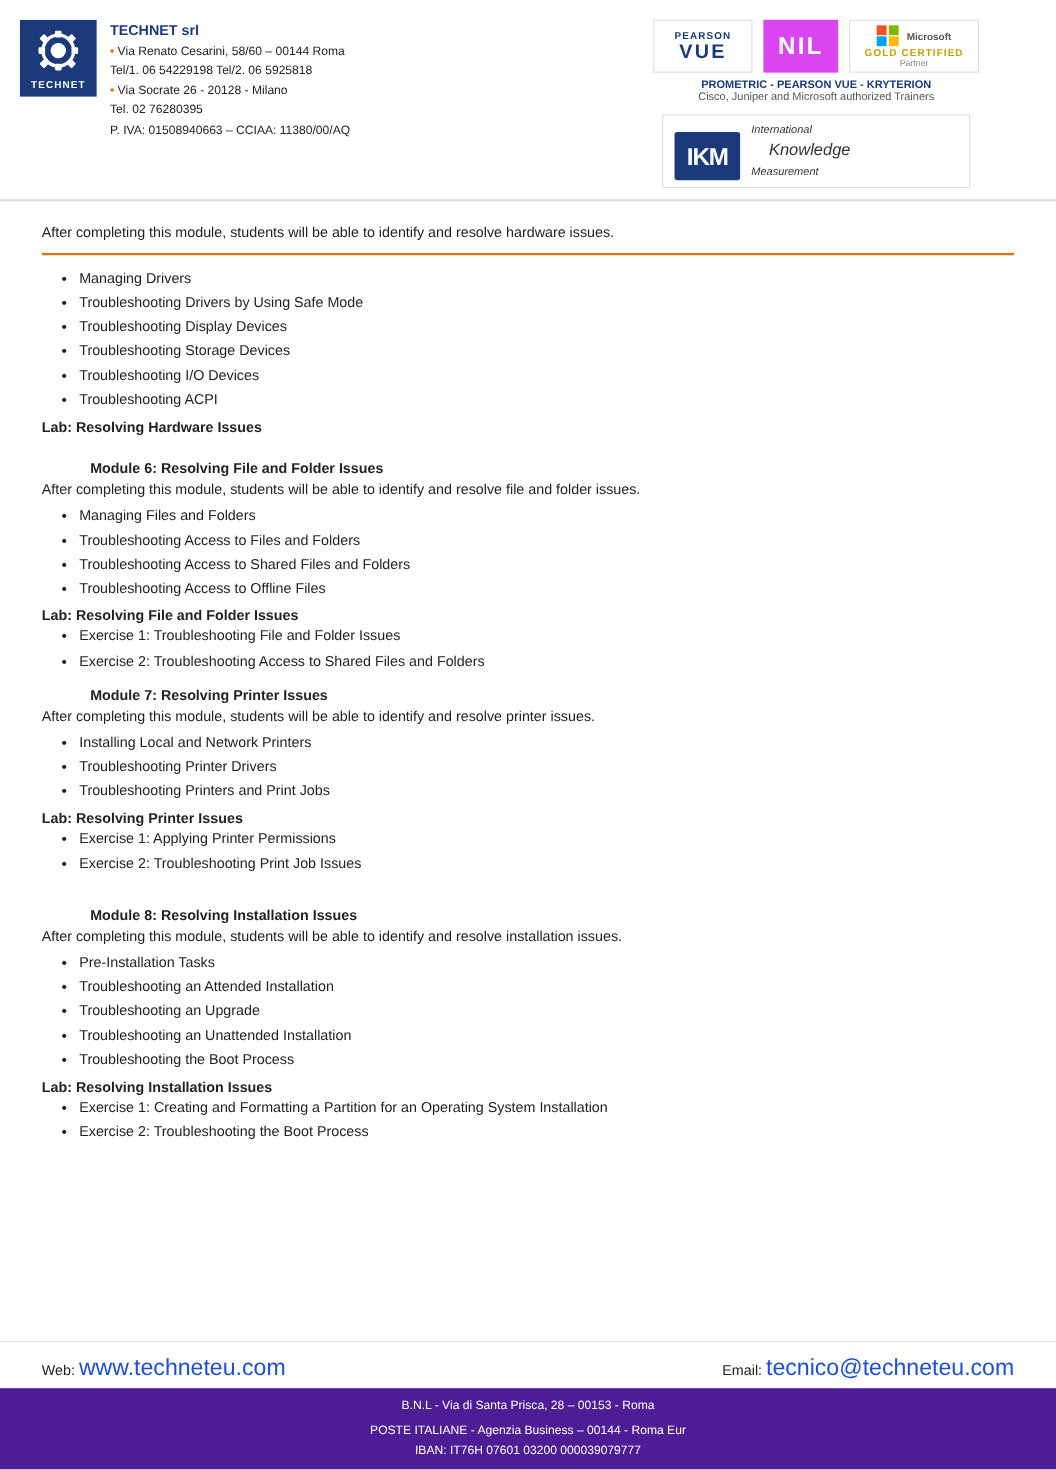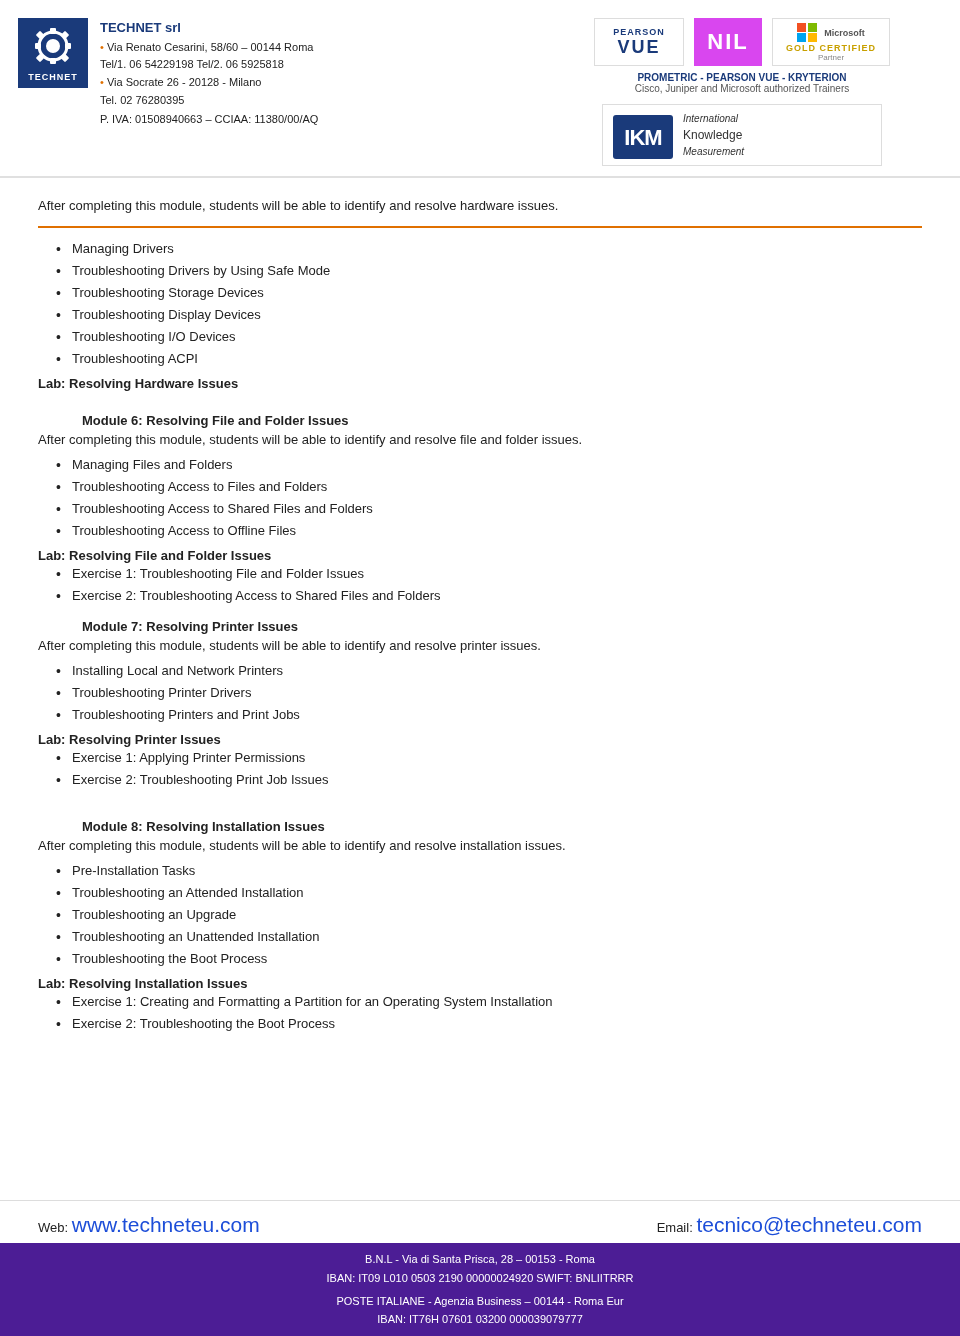--- a/index.html
+++ b/index.html
@@ -159,21 +159,21 @@
       align-items: center;
       justify-content: center;
       margin-right: 10px;
     }
     .ikm-text-right {
       font-size: 9px;
       color: #555;
       line-height: 1.5;
     }
     .ikm-international { font-size: 10px; font-style: italic; color: #333; }
-    .ikm-knowledge { font-size: 12px; color: #333; }
+    .ikm-knowledge { font-size: 15px; font-style: italic; color: #333; margin-left: 16px; }
     .ikm-measurement { font-size: 10px; font-style: italic; color: #333; }
 
     
     .main-content {
       padding: 18px 38px 10px 38px;
       flex: 1;
     }
 
     .intro-text {
       font-size: 13px;
@@ -368,22 +368,22 @@
   </div>
 
   <div class="main-content">
 
     <p class="intro-text">After completing this module, students will be able to identify and resolve hardware issues.</p>
     <hr class="orange-line">
 
     <ul class="bullet-list">
       <li>Managing Drivers</li>
       <li>Troubleshooting Drivers by Using Safe Mode</li>
+      <li>Troubleshooting Display Devices</li>
       <li>Troubleshooting Storage Devices</li>
-      <li>Troubleshooting Display Devices</li>
       <li>Troubleshooting I/O Devices</li>
       <li>Troubleshooting ACPI</li>
     </ul>
     <div class="lab-label">Lab: Resolving Hardware Issues</div>
 
     <div class="section-spacer"></div>
 
     <div class="module-heading">Module 6: Resolving File and Folder Issues</div>
     <p class="module-desc">After completing this module, students will be able to identify and resolve file and folder issues.</p>
     <ul class="bullet-list">
@@ -436,18 +436,17 @@
       <a href="#">www.techneteu.com</a>
     </div>
     <div class="footer-email">
       <span>Email:</span>
       <a href="#">tecnico@techneteu.com</a>
     </div>
   </div>
 
   <div class="footer-bank">
     <div>B.N.L  - Via di Santa Prisca, 28 – 00153 - Roma</div>
-    <div>IBAN: IT09 L010 0503 2190 00000024920   SWIFT: BNLIITRRR</div>
     <div style="margin-top:4px;">POSTE ITALIANE - Agenzia Business – 00144 - Roma Eur</div>
     <div>IBAN: IT76H 07601 03200 000039079777</div>
   </div>
 
 </div>
 
 </body></html>

